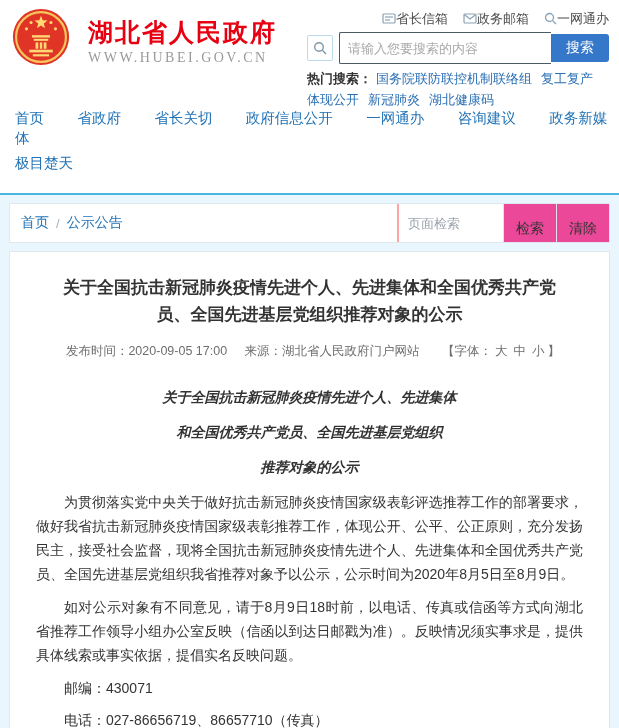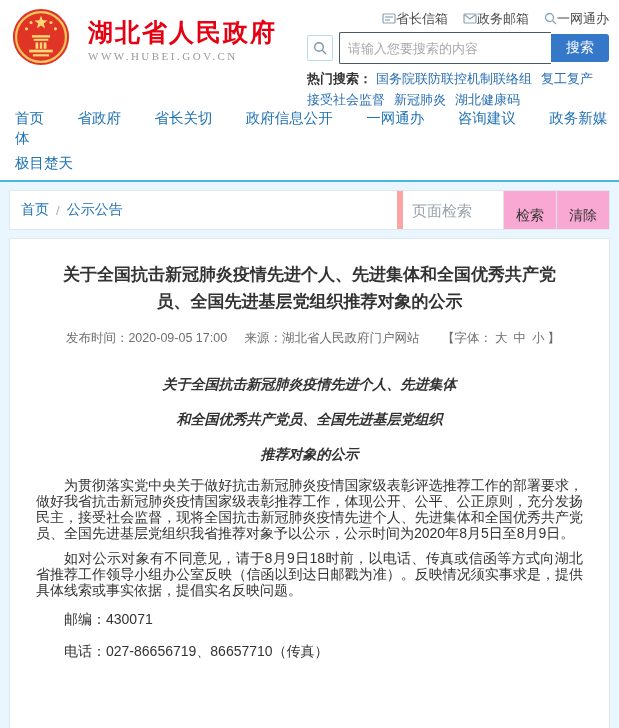--- a/index.html
+++ b/index.html
@@ -8,56 +8,56 @@
     width:619px; height:728px; overflow:hidden;
     background:#e9f6fd;
     font-family:"Liberation Sans","DejaVu Sans",sans-serif;
     color:#333;
   }
   
   .header { background:#fff; display:flex; justify-content:space-between; padding:6px 10px 0 12px; height:101px; }
   .logo { display:flex; align-items:flex-start; gap:18px; padding-top:2px; }
   .logo-text { padding-top:10px; }
   .site-name { color:#e60012; font-size:25px; font-weight:bold; letter-spacing:2px; line-height:28px; }
-  .site-url { color:#9a9a9a; font-size:11px; letter-spacing:2.5px; font-family:"Liberation Serif","DejaVu Serif",serif; margin-top:4px; }
+  .site-url { color:#9a9a9a; font-size:14px; letter-spacing:2.5px; font-family:"Liberation Serif","DejaVu Serif",serif; margin-top:4px; }
   .header-right { width:302px; }
   .top-links { display:flex; justify-content:flex-end; gap:15px; font-size:13px; color:#4a4a4a; padding-top:5px; align-items:center; height:20px; }
   .top-link { display:flex; align-items:center; gap:0; cursor:pointer; }
   .search-row { display:flex; margin-top:8px; align-items:center; height:28px; }
   .search-icon-box { width:26px; height:26px; border:1px solid #b9d9ec; border-radius:2px; display:flex; align-items:center; justify-content:center; margin-right:6px; flex:none; background:#fff; }
   .search-input { flex:1; height:32px; border:1px solid #4a5b66; border-right:none; padding:0 8px; font-size:13px; color:#6d28d9; outline:none; border-radius:2px 0 0 2px; min-width:0; }
   .search-input::placeholder { color:#a9a9a9; }
   .search-btn { width:58px; height:28px; background:#3577c8; color:#fff; border:none; font-size:14px; border-radius:0 3px 3px 0; cursor:pointer; flex:none; font-family:inherit; }
   .hot-search { margin-top:6px; font-size:13px; line-height:21px; color:#333; }
   .hot-label { font-weight:bold; margin-right:4px; }
   .hot-link { color:#2a6fb3; text-decoration:none; margin-right:9px; white-space:nowrap; }
   
-  .nav { background:#fff; padding:7px 0 7px 15px; border-bottom:2px solid #4ab5de; }
+  .nav { background:#fff; padding:7px 0 20px 15px; border-bottom:2px solid #4ab5de; }
   .nav-row { line-height:19px; }
   .nav-row + .nav-row { margin-top:5px; }
   .nav-link { color:#2273b5; font-size:14.5px; text-decoration:none; margin-right:29px; }
   
   .main { padding:8px 9px 0; }
   .breadcrumb-bar { background:#fff; border:1px solid #e0e7ed; height:40px; display:flex; align-items:center; padding-left:11px; }
   .crumb { color:#2273b5; font-size:14px; text-decoration:none; }
   .crumb-sep { color:#a8b2ba; margin:0 7px; font-size:13px; }
   .page-search { margin-left:auto; display:flex; align-self:stretch; align-items:stretch; }
-  .page-search-input { width:106px; border:none; border-left:6px solid #fca5a5; padding:0 9px; font-size:15px; outline:none; color:#333; }
+  .page-search-input { width:106px; border:none; border-left:2px solid #fca5a5; padding:0 9px; font-size:13px; outline:none; color:#333; }
   .page-search-input::placeholder { color:#9aa3ab; }
-  .ps-btn { border:none; border-left:1px solid #dde3e9; background:#f9a8d4; padding:16px 12px; font-size:14px; color:#333; cursor:pointer; font-family:inherit; }
+  .ps-btn { border:none; border-left:1px solid #dde3e9; background:#ec4899; padding:16px 12px; font-size:14px; color:#333; cursor:pointer; font-family:inherit; }
   
   .article { background:#fff; border:1px solid #e0e7ed; margin-top:8px; padding:20px 26px 30px; min-height:600px; }
   .article-title { text-align:center; font-size:17px; font-weight:bold; color:#333; line-height:27px; margin:2px 12px 0; }
   .article-meta { text-align:center; font-size:12.5px; color:#6e6e6e; margin-top:15px; }
   .meta-item { margin:0 7px; }
   .font-ctl { margin-left:12px; }
   .font-size-option { color:#6e6e6e; margin:0 3px; cursor:pointer; text-decoration:none; }
   .doc-heading { text-align:center; font-size:14px; font-weight:bold; color:#333; margin:0 0 11px; line-height:24px;font-style:italic; }
   .doc-heading.first { margin-top:25px; }
-  .para { font-size:14px; color:#333; line-height:16px; text-align:justify; text-indent:2em; margin:0 0 9px; }
+  .para { font-size:14px; color:#333; line-height:24px; text-align:justify; text-indent:2em; margin:0 0 9px; }
   .contact-line { font-size:14px; color:#333; line-height:24px; text-indent:2em; margin:0 0 8px; }
   svg { display:block; }
 </style>
 </head>
 <body>
 
 <div class="header">
   <div class="logo">
     <span>
       <svg width="58" height="58" viewBox="0 0 64 64">
@@ -120,21 +120,21 @@
         <svg width="14" height="14" viewBox="0 0 14 14">
             <circle cx="6" cy="6" r="4.3" fill="none" stroke="#7f96a8" stroke-width="1.4"></circle>
             <line x1="9.3" y1="9.3" x2="13" y2="13" stroke="#7f96a8" stroke-width="1.4"></line>
           </svg>
       </span>
       <input class="search-input" type="text" placeholder="请输入您要搜索的内容" style="">
       <button class="search-btn">搜索</button>
     </div>
 
     <div class="hot-search">
-      <span class="hot-label">热门搜索：</span><a class="hot-link" href="#">国务院联防联控机制联络组</a><a class="hot-link" href="#">复工复产</a><a class="hot-link" href="#">接受社会监督</a><a class="hot-link" href="#">新冠肺炎</a><a class="hot-link" href="#">湖北健康码</a>
+      <span class="hot-label">热门搜索：</span><a class="hot-link" href="#">国务院联防联控机制联络组</a><a class="hot-link" href="#">复工复产</a><a class="hot-link" href="#">体现公开</a><a class="hot-link" href="#">新冠肺炎</a><a class="hot-link" href="#">湖北健康码</a>
     </div>
   </div>
 </div>
 
 <div class="nav">
   <div class="nav-row">
     <a class="nav-link" href="#">首页</a>
     <a class="nav-link" href="#">省政府</a>
     <a class="nav-link" href="#">省长关切</a>
     <a class="nav-link" href="#">政府信息公开</a>

